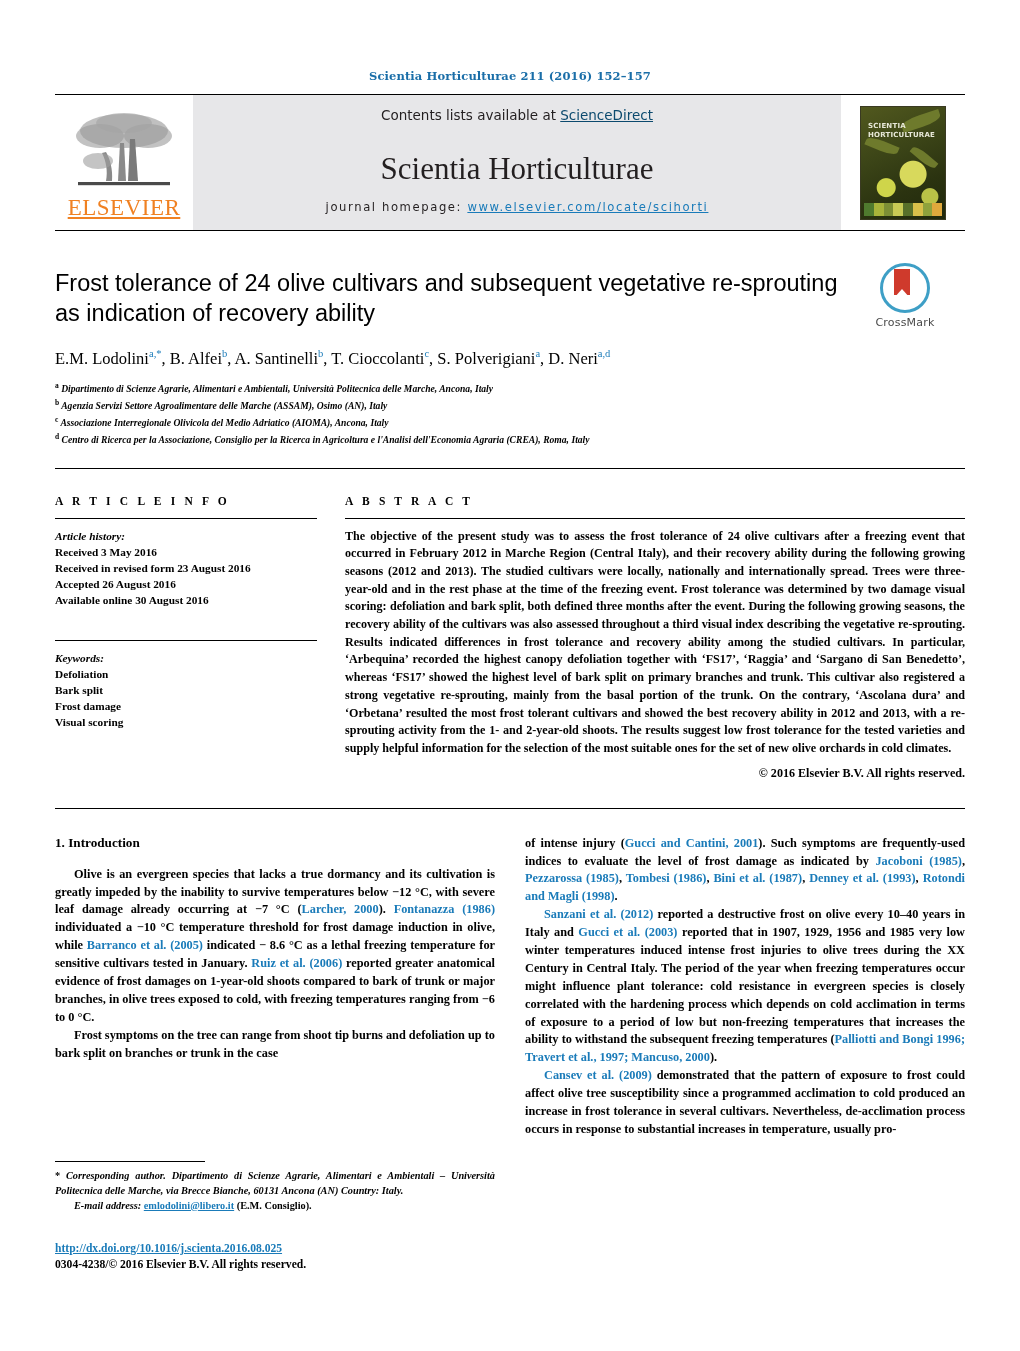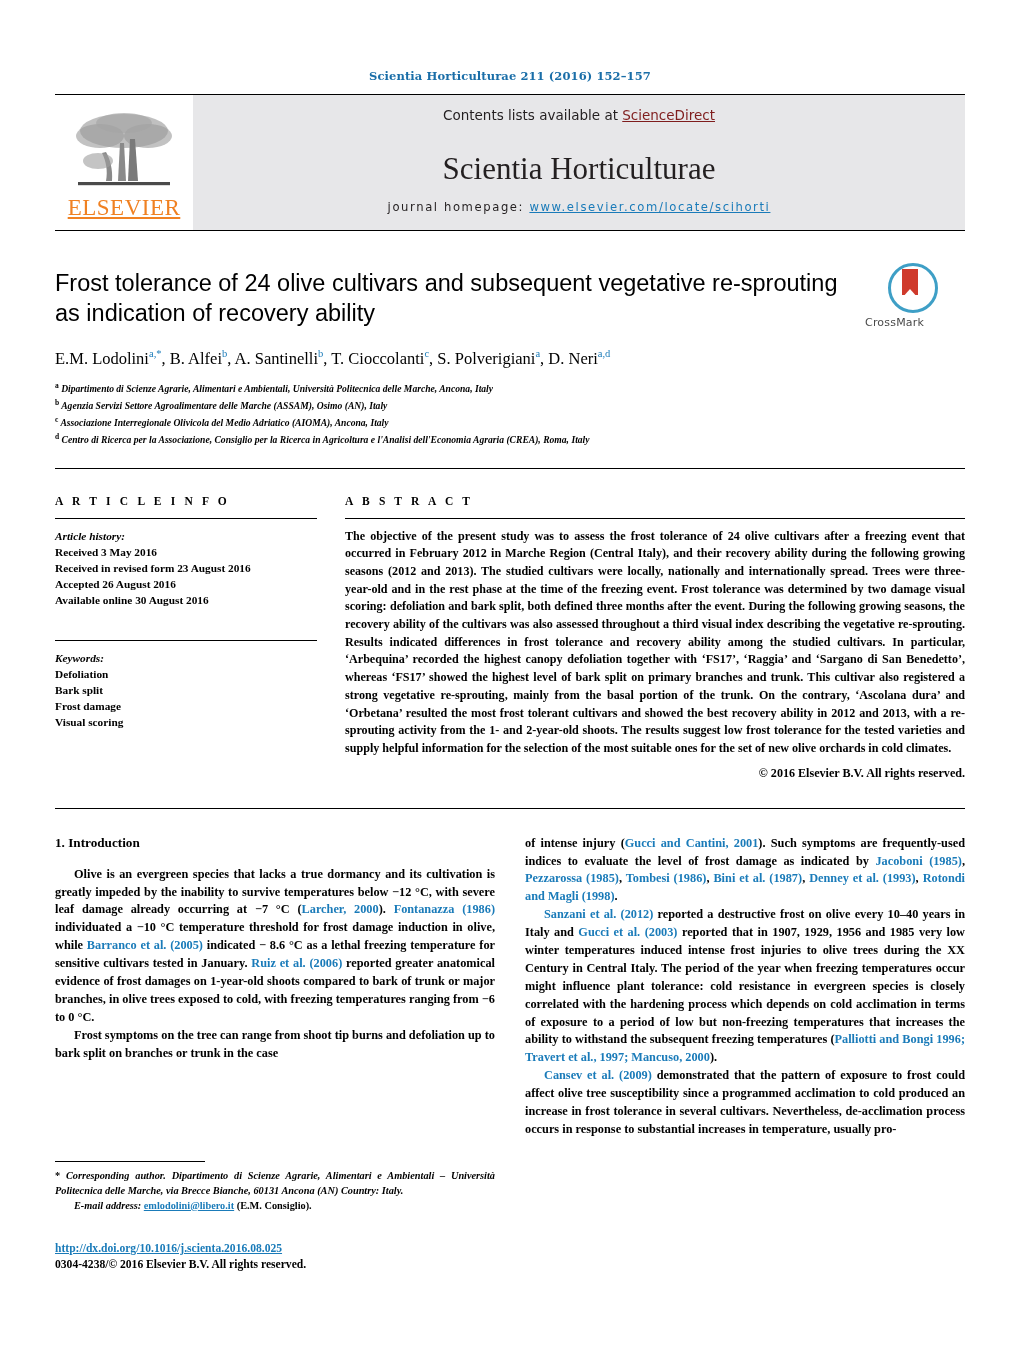--- a/index.html
+++ b/index.html
@@ -82,21 +82,21 @@
     margin-top: 1px;
     text-decoration: underline;
   }
 
   .contents-line {
     font-family: "DejaVu Sans", sans-serif;
     font-size: 13.5px;
     color: #231f20;
     margin-bottom: 14px;
   }
-  .contents-line .sd { color: #7f1d1d; }
+  .contents-line .sd { color: #0c4a6e; }
   .journal-name {
     font-family: "Liberation Serif", serif;
     font-size: 31px;
     color: #231f20;
     line-height: 1;
     margin-bottom: 16px;
     margin-top: 16px;
   }
   .homepage {
     font-family: "DejaVu Sans", sans-serif;
@@ -165,22 +165,23 @@
     font-weight: bold;
     font-size: 9.6px;
     line-height: 1.52;
     margin: 0;
   }
   .affil sup { font-style: normal; font-size: 7.5px; }
 
   
   .crossmark {
     position: absolute;
-    right: 4px; top: -6px;
+    right: 12px; top: -6px;
     width: 96px;
+    text-align: center;
   }
   .cm-circle {
     width: 44px; height: 44px;
     margin: 0 auto 3px auto;
     border-radius: 50%;
     border: 3px solid #3e9fc6;
     background: #fff;
     position: relative;
     overflow: hidden;
   }
@@ -331,20 +332,41 @@
     <div class="mh-center">
       <div class="contents-line">
         <span>Contents lists available at </span><a class="sd" href="#">ScienceDirect</a>
       </div>
       <div class="journal-name">Scientia Horticulturae</div>
       <div class="homepage">
         <span>journal homepage: </span><a class="url" href="#">www.elsevier.com/locate/scihorti</a>
       </div>
     </div>
 
+    <div class="mh-right">
+      <div class="cover">
+        <span class="leaf" style="width:40px;height:12px;left:40px;top:8px;transform:rotate(-18deg);"></span>
+        <span class="leaf" style="width:34px;height:10px;left:4px;top:34px;transform:rotate(22deg);"></span>
+        <span class="leaf" style="width:30px;height:9px;left:48px;top:46px;transform:rotate(40deg);"></span>
+        <div class="cover-title">
+          <div>SCIENTIA</div>
+          <div>HORTICULTURAE</div>
+        </div>
+        <div class="cover-strip">
+          <i style="background:#4f7a2e"></i>
+            <i style="background:#a8b33a"></i>
+            <i style="background:#7d8f35"></i>
+          <i style="background:#c9ca55"></i>
+            <i style="background:#58702a"></i>
+            <i style="background:#d9c04a"></i>
+          <i style="background:#8fa23c"></i>
+            <i style="background:#e0a93c"></i>
+        </div>
+      </div>
+    </div>
   </div>
 
   <div class="title-block">
     <div class="crossmark">
       <div class="cm-circle"></div>
       <div class="cm-label">CrossMark</div>
     </div>
 
     <h1 class="art-title">Frost tolerance of 24 olive cultivars and subsequent vegetative re-sprouting as indication of recovery ability</h1>
 

